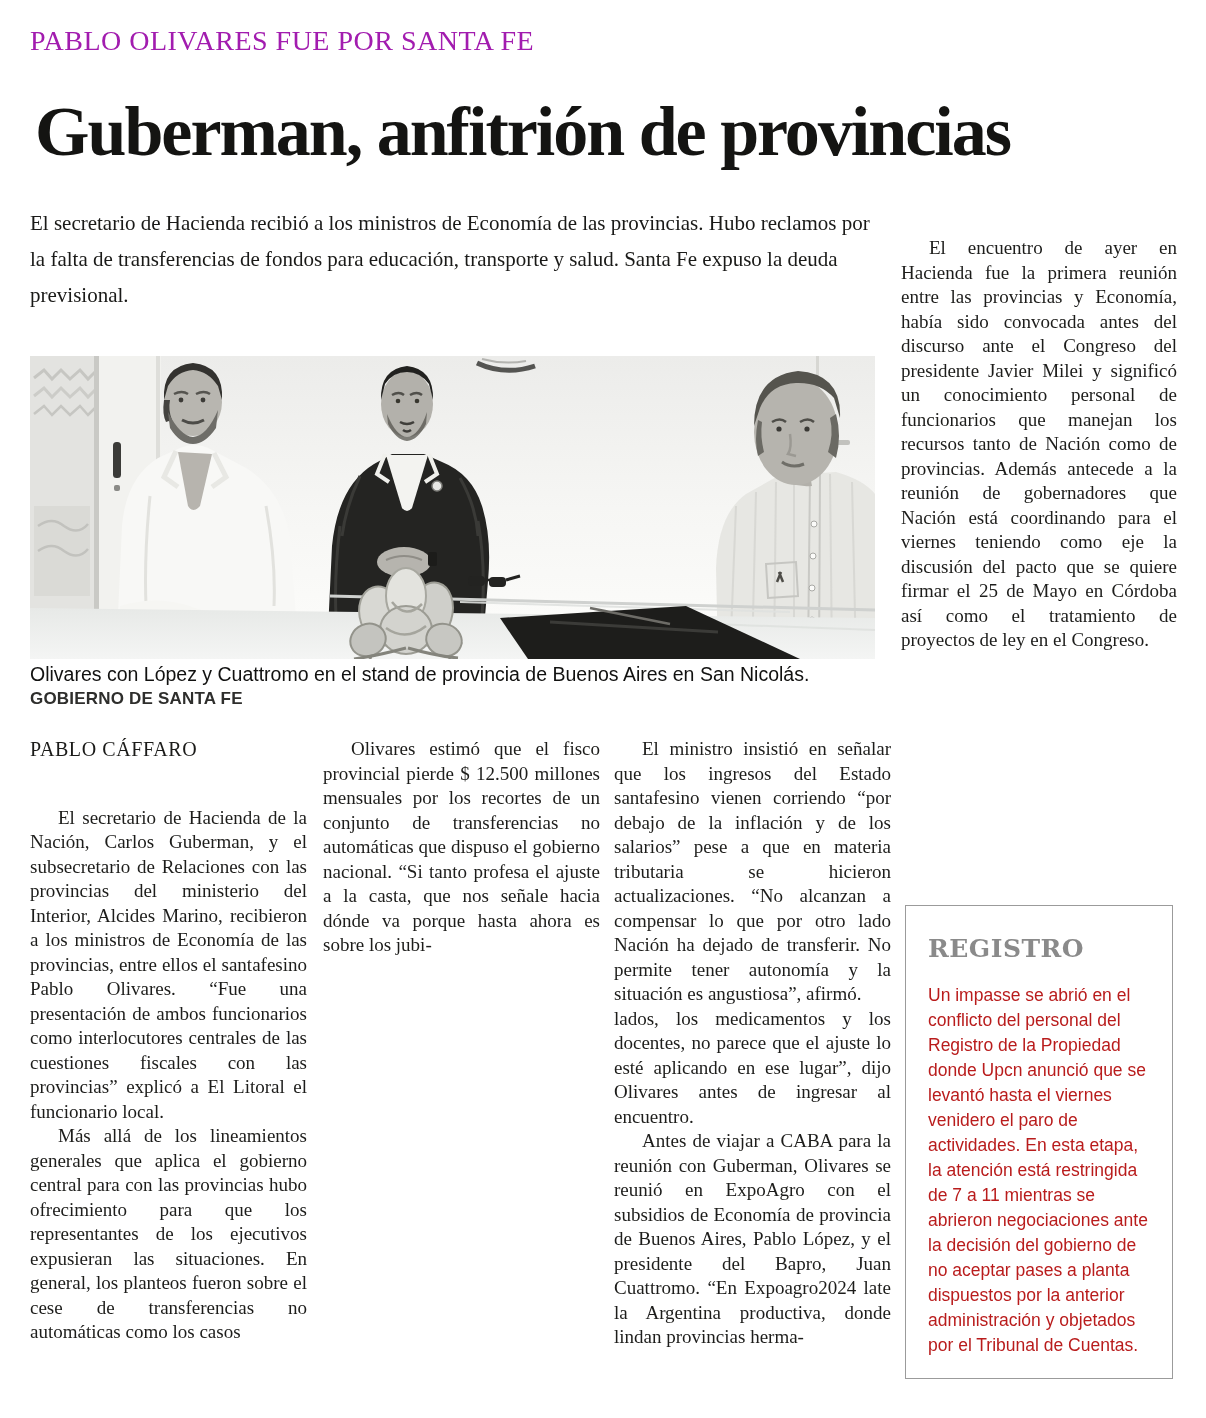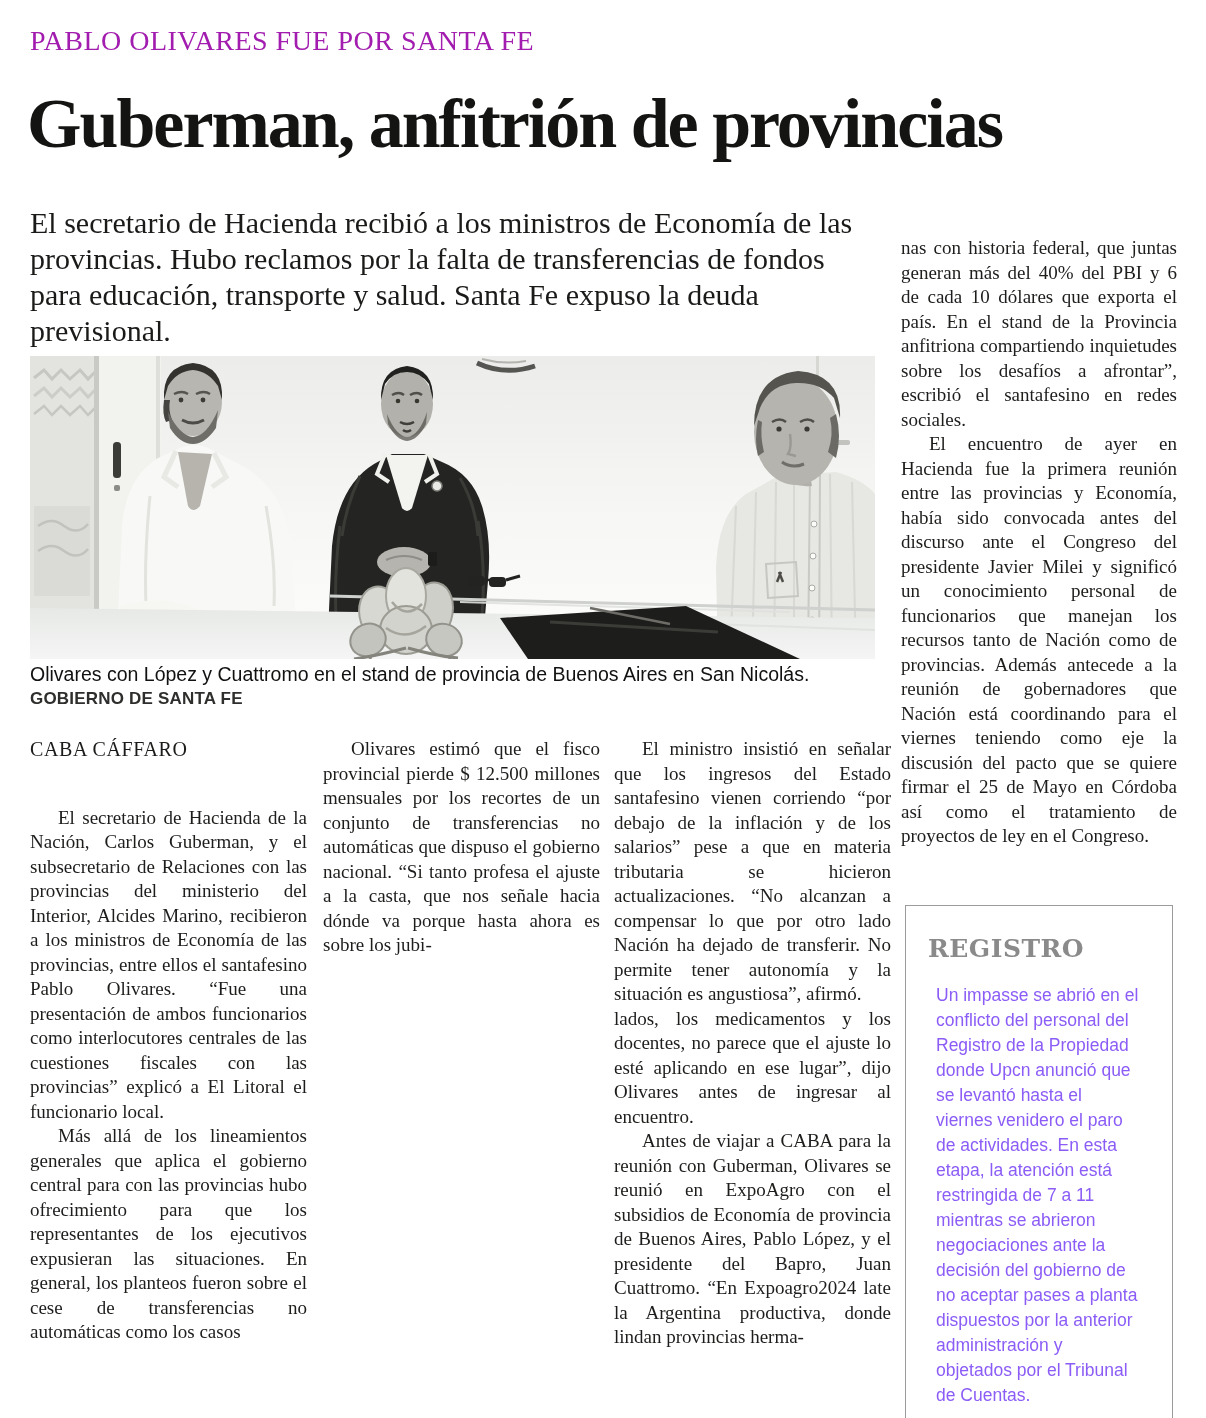--- a/index.html
+++ b/index.html
@@ -10,29 +10,29 @@
     overflow:hidden;
     font-family:"Liberation Serif","DejaVu Serif",serif;
     color:#1d1d1b;
   }
   .kicker{
     position:absolute;left:30px;top:26px;
     font-size:28px;line-height:1.1;letter-spacing:.5px;
     font-weight:500;color:#a21caf;
   }
   .headline{
-    position:absolute;left:27px;top:88px;margin:0;
+    position:absolute;left:27px;top:88px;margin:8px;
     width:1150px;
     font-size:70px;line-height:1.02;letter-spacing:-2px;
     font-weight:bold;color:#141412;
   }
   .deck{
     position:absolute;left:30px;top:205px;margin:0;
     width:845px;
-    font-size:30px;line-height:36px;color:#1a1a18;
+    font-size:21px;line-height:36px;color:#1a1a18;
   }
   .rail{
     position:absolute;left:901px;top:236px;width:276px;
     font-size:19px;line-height:24.5px;
     text-align:justify;
   }
   .body-p{margin:0;}
   .ind{text-indent:28px;}
   .photo{
     position:absolute;left:30px;top:356px;margin:0;
@@ -65,38 +65,37 @@
     padding:28px 22px 20px 22px;
     background:#ffffff;
   }
   .sidebox h2{
     margin:0 0 20px 0;
     font-family:"DejaVu Serif","Liberation Serif",serif;
     font-size:25px;font-weight:bold;letter-spacing:.5px;
     color:#8a8a8a;
   }
   .sidebox p{
-    margin:8px;
+    margin:0;
     font-family:"Liberation Sans","DejaVu Sans",sans-serif;
-    font-size:17.5px;line-height:25px;color:#8b5cf6;
+    font-size:17.5px;line-height:25px;color:#b91c1c;
   }
 </style>
 </head>
 <body>
 
 <div class="page">
 
   <div class="kicker">PABLO OLIVARES FUE POR SANTA FE</div>
 
   <h1 class="headline">Guberman, anfitrión de provincias</h1>
 
   <p class="deck">El secretario de Hacienda recibió a los ministros de Economía de las provincias. Hubo reclamos por la falta de transferencias de fondos para educación, transporte y salud. Santa Fe expuso la deuda previsional.</p>
 
   <div class="rail">
-    <p class="body-p">nas con historia federal, que juntas generan más del 40% del PBI y 6 de cada 10 dólares que exporta el país. En el stand de la Provincia anfitriona compartiendo inquietudes sobre los desafíos a afrontar”, escribió el santafesino en redes sociales.</p>
     <p class="body-p ind">El encuentro de ayer en Hacienda fue la primera reunión entre las provincias y Economía, había sido convocada antes del discurso ante el Congreso del presidente Javier Milei y significó un conocimiento personal de funcionarios que manejan los recursos tanto de Nación como de provincias. Además antecede a la reunión de gobernadores que Nación está coordinando para el viernes teniendo como eje la discusión del pacto que se quiere firmar el 25 de Mayo en Córdoba así como el tratamiento de proyectos de ley en el Congreso.</p>
   </div>
 
   <figure class="photo">
     <svg viewBox="0 0 845 303" preserveAspectRatio="none">
       <defs>
         <linearGradient id="wallGrad" x1="0" y1="0" x2="0" y2="1">
           <stop offset="0" stop-color="#ececea"></stop>
           <stop offset="0.5" stop-color="#f6f6f4"></stop>
           <stop offset="1" stop-color="#fdfdfb"></stop>
@@ -243,21 +242,21 @@
       </g>
     </svg>
   </figure>
 
   <div class="caption">
     <span>Olivares con López y Cuattromo en el stand de provincia de Buenos Aires en San Nicolás.</span>
     <span class="credit">GOBIERNO DE SANTA FE</span>
   </div>
 
   <div class="col col1">
-    <div class="byline">CABA CÁFFARO</div>
+    <div class="byline">PABLO CÁFFARO</div>
     <p class="body-p ind">El secretario de Hacienda de la Nación, Carlos Guberman, y el subsecretario de Relaciones con las provincias del ministerio del Interior, Alcides Marino, recibieron a los ministros de Economía de las provincias, entre ellos el santafesino Pablo Olivares. “Fue una presentación de ambos funcionarios como interlocutores centrales de las cuestiones fiscales con las provincias” explicó a El Litoral el funcionario local.</p>
     <p class="body-p ind">Más allá de los lineamientos generales que aplica el gobierno central para con las provincias hubo ofrecimiento para que los representantes de los ejecutivos expusieran las situaciones. En general, los planteos fueron sobre el cese de transferencias no automáticas como los casos</p>
   </div>
 
   <div class="col col2">
     <p class="body-p ind">Olivares estimó que el fisco provincial pierde $ 12.500 millones mensuales por los recortes de un conjunto de transferencias no automáticas que dispuso el gobierno nacional. “Si tanto profesa el ajuste a la casta, que nos señale hacia dónde va porque hasta ahora es sobre los jubi-</p>
   </div>
 
   <div class="col col3">
     <p class="body-p ind">El ministro insistió en señalar que los ingresos del Estado santafesino vienen corriendo “por debajo de la inflación y de los salarios” pese a que en materia tributaria se hicieron actualizaciones. “No alcanzan a compensar lo que por otro lado Nación ha dejado de transferir. No permite tener autonomía y la situación es angustiosa”, afirmó.</p>

